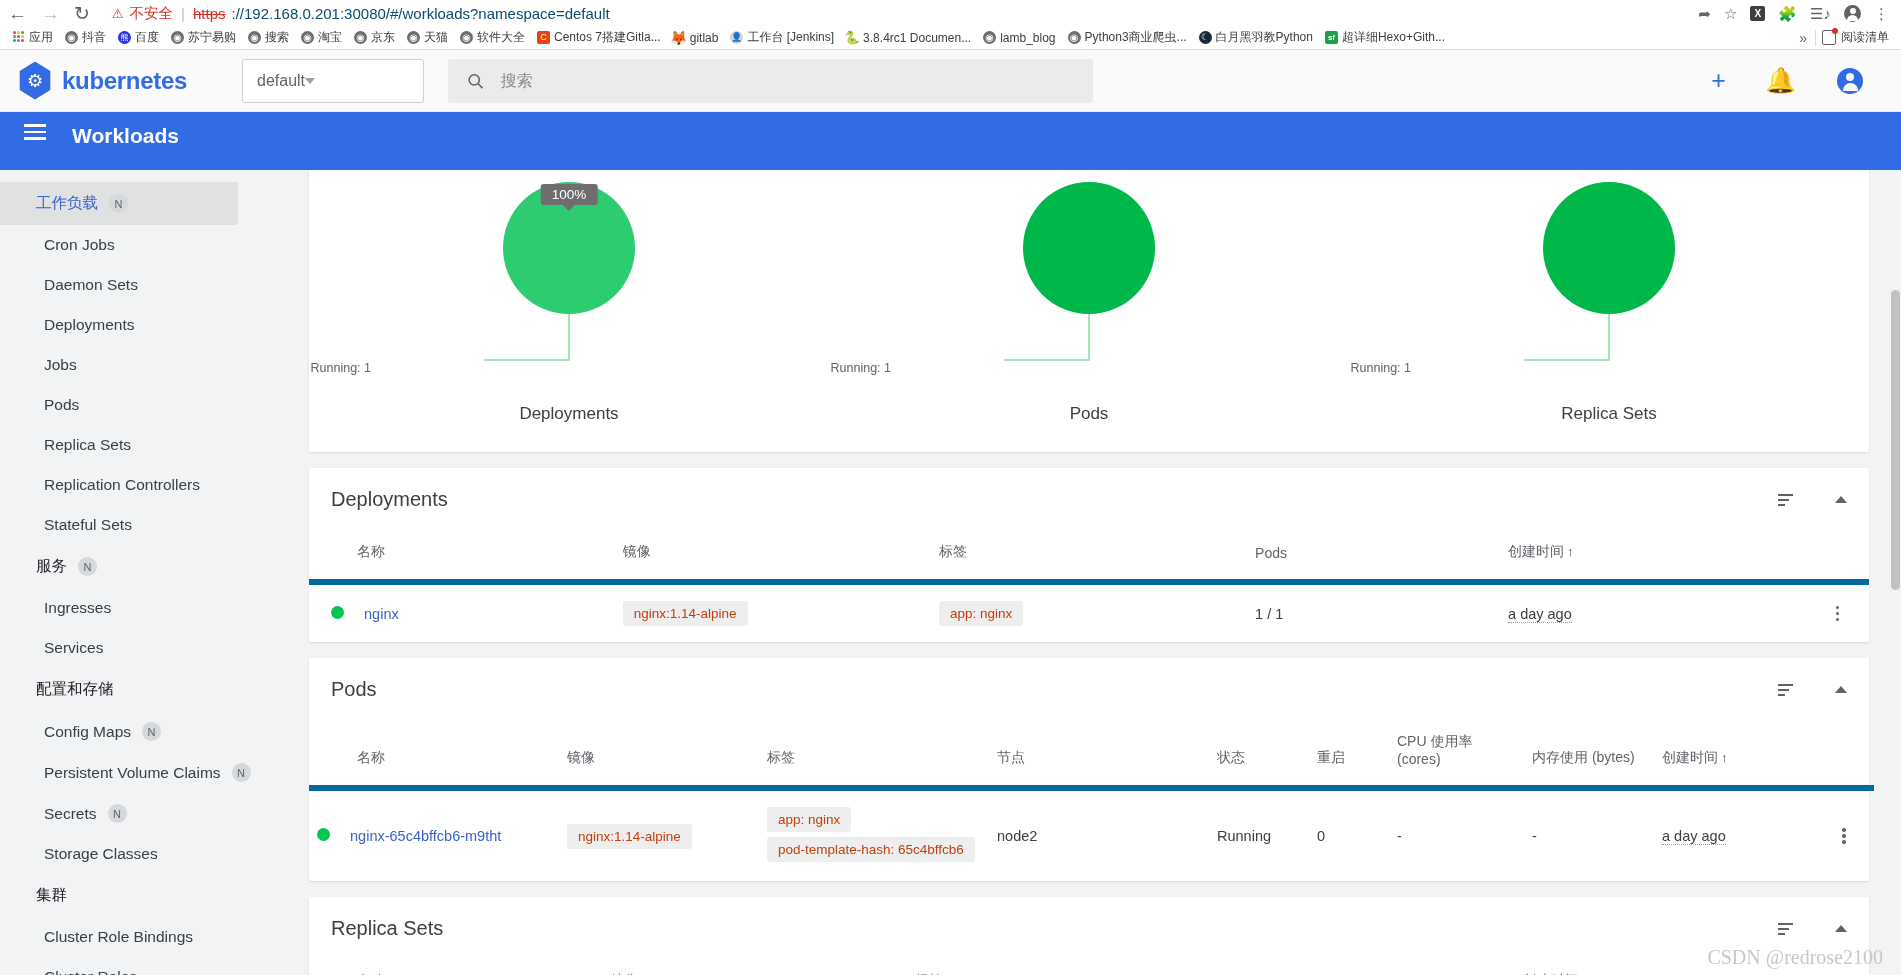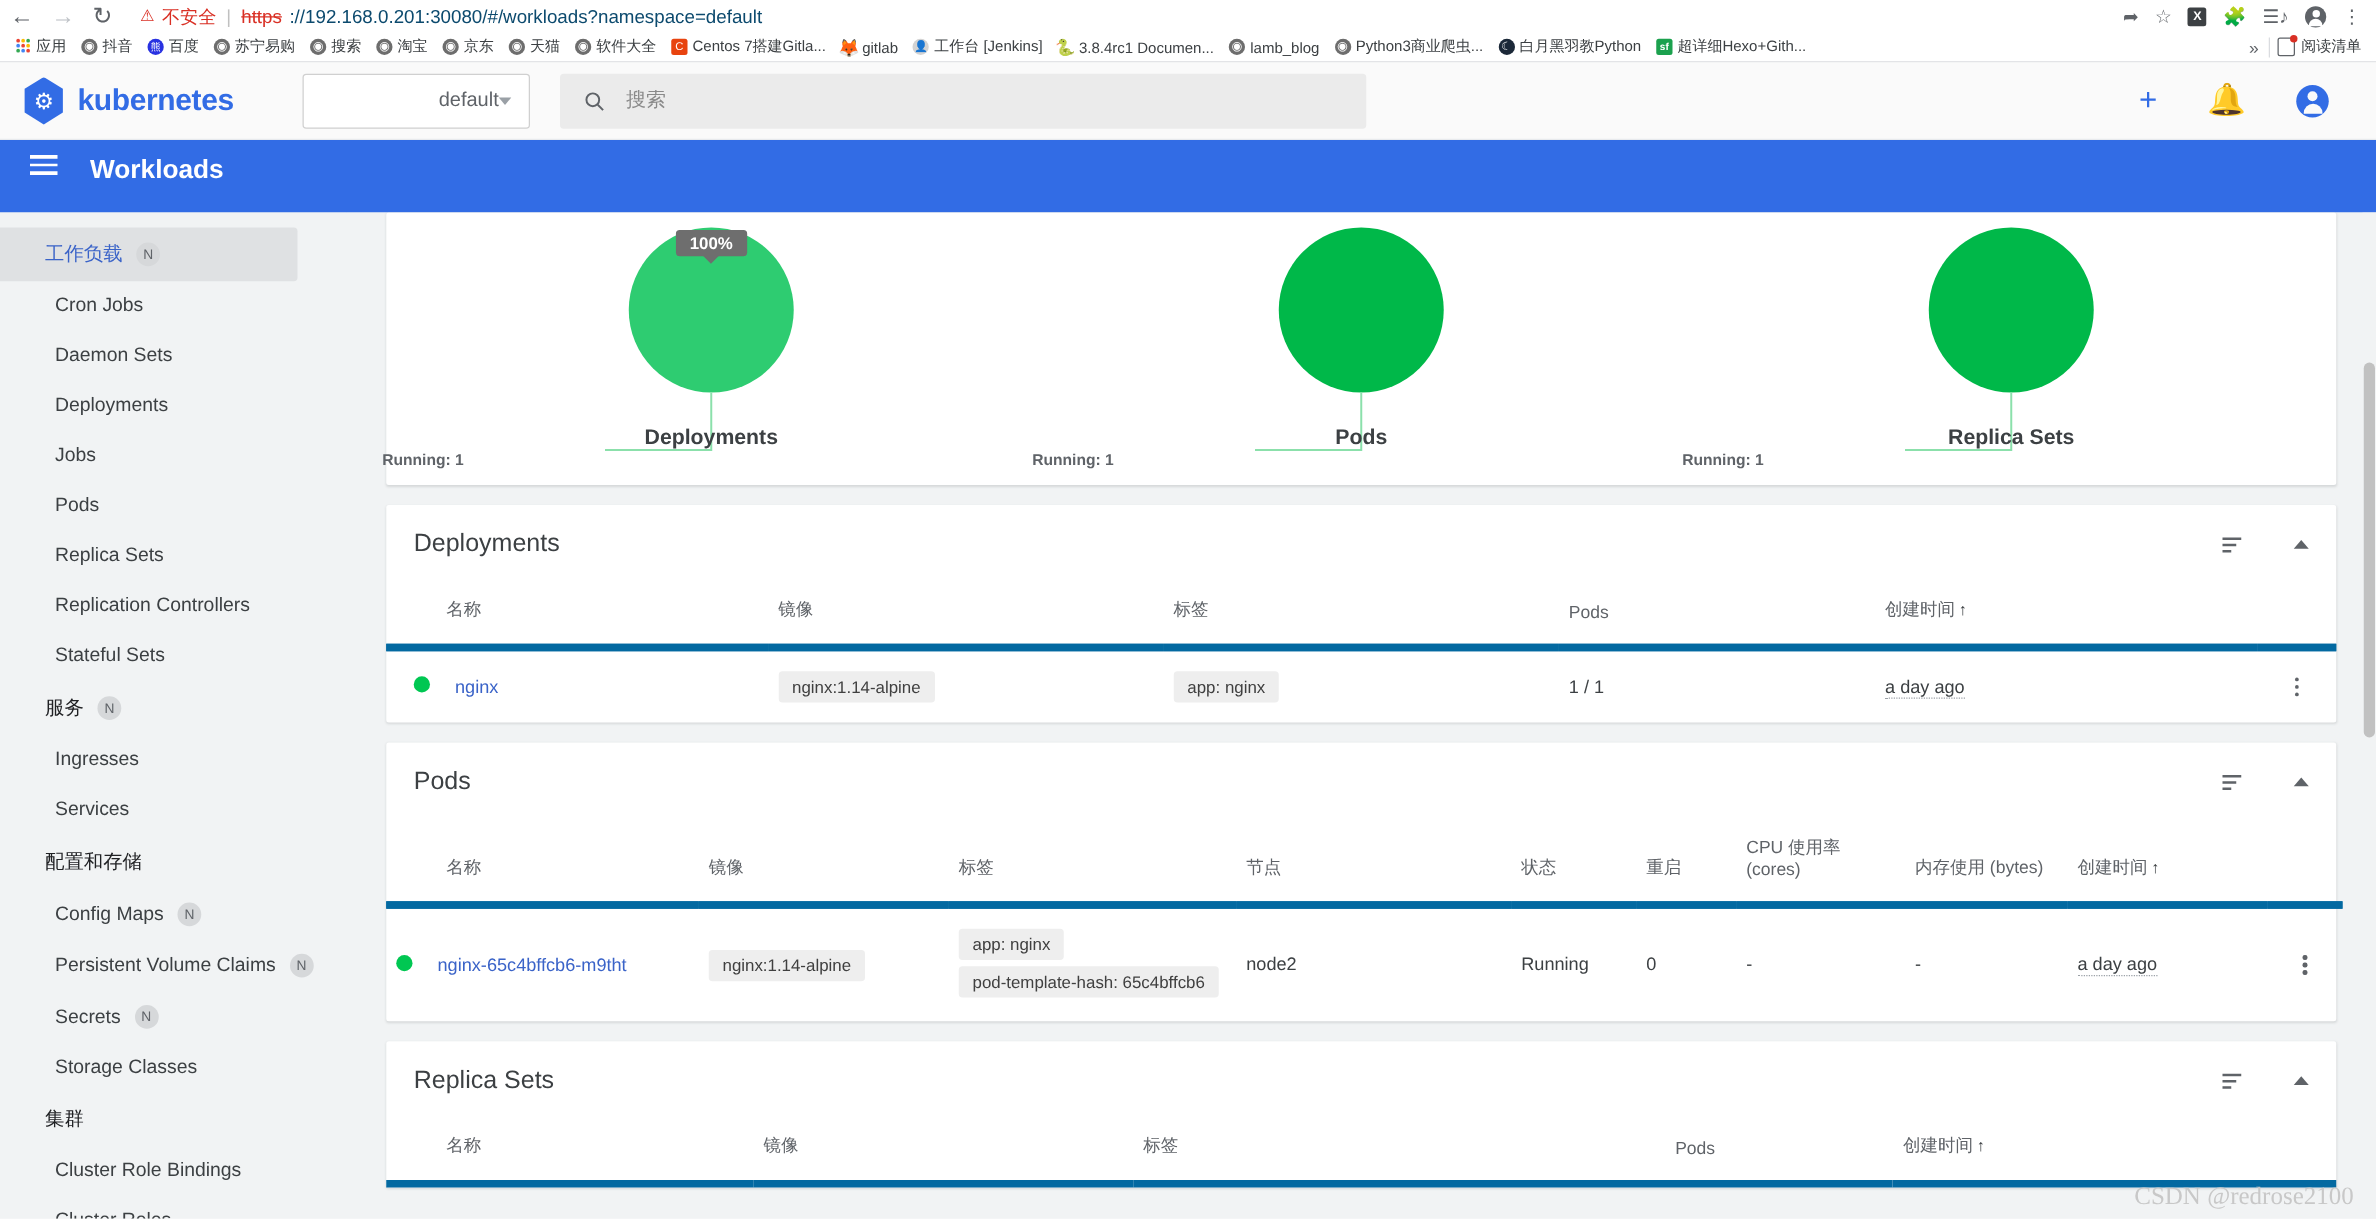--- a/index.html
+++ b/index.html
@@ -104,21 +104,21 @@
     width: 34px; height: 38px; background: #326ce5;
     clip-path: polygon(50% 0%, 95% 25%, 95% 75%, 50% 100%, 5% 75%, 5% 25%);
     display: flex; align-items: center; justify-content: center;
     color: #fff; font-size: 18px; line-height: 1;
   }
   .k8s-logo-text {
     color: #326ce5; font-size: 24px; font-weight: bold; letter-spacing: -0.3px;
   }
   .ns-select {
     width: 182px; height: 44px; border: 1px solid #d0d0d0; border-radius: 3px;
-    background: #fff; display: flex; align-items: center; justify-content: flex-end;
+    background: #fff; display: flex; align-items: center; justify-content: flex-start;
     padding: 0 14px; margin-left: 24px; font-size: 16px; color: #5f6368; cursor: pointer;
   }
   .caret-dn {
     width: 0; height: 0; border-left: 5px solid transparent;
     border-right: 5px solid transparent; border-top: 6px solid #9aa0a6;
   }
   .k8s-search {
     flex: 0 0 645px; height: 44px; background: #ebebeb; border-radius: 3px;
     display: flex; align-items: center; gap: 16px; padding: 0 18px; margin-left: 24px;
   }
@@ -178,21 +178,21 @@
   .main {
     flex: 1; overflow: hidden; padding: 0 0 0 0; background: #f1f3f4;
     position: relative;
   }
   .card {
     background: #fff; margin: 0 32px 16px 32px; border-radius: 2px;
     box-shadow: 0 1px 2px rgba(60,64,67,.15);
   }
 
   
-  .overview-card { height: 218px; position: relative; padding-top: 8px; font-weight: bold; }
+  .overview-card { height: 282px; position: relative; padding-top: 8px; }
   .charts-row { display: flex; height: 100%; }
   .chart-col { flex: 1; position: relative; }
   .chart-svg { display: block; margin: 0 auto; }
   .chart-caption {
     text-align: center; font-size: 17px; color: #3c4043;
     position: absolute; bottom: 28px; left: 0; right: 0;
   }
   .tooltip-pct {
     position: absolute; left: 50%; transform: translateX(-50%);
     top: 6px; background: #6e6e6e; color: #fff; font-size: 13.5px;
@@ -233,21 +233,21 @@
   table.k8s-table td {
     padding: 14px 8px; font-size: 14.5px; color: #3c4043; vertical-align: middle;
   }
   .sort-arrow { color: #3c4043; font-size: 13px; margin-left: 3px; }
   .status-dot {
     width: 13px; height: 13px; border-radius: 50%; background: #00c752;
     display: inline-block;
   }
   .res-link { color: #3a63c8; text-decoration: none; font-size: 14.5px; }
   .chip {
-    display: inline-block; background: #eeeeee; color: #404040;
+    display: inline-block; background: #eeeeee; color: #c2410c;
     font-size: 13.5px; padding: 5px 11px; border-radius: 3px;
     margin: 2px 4px 2px 0; white-space: nowrap;
   }
   .chips-stack .chip { display: block; width: fit-content; margin-bottom: 5px; }
   .dotted-time {
     border-bottom: 1px dotted #9aa0a6; font-size: 14.5px; color: #3c4043;
   }
   .kebab {
     display: flex; flex-direction: column; gap: 2.5px; align-items: center;
     cursor: pointer;

